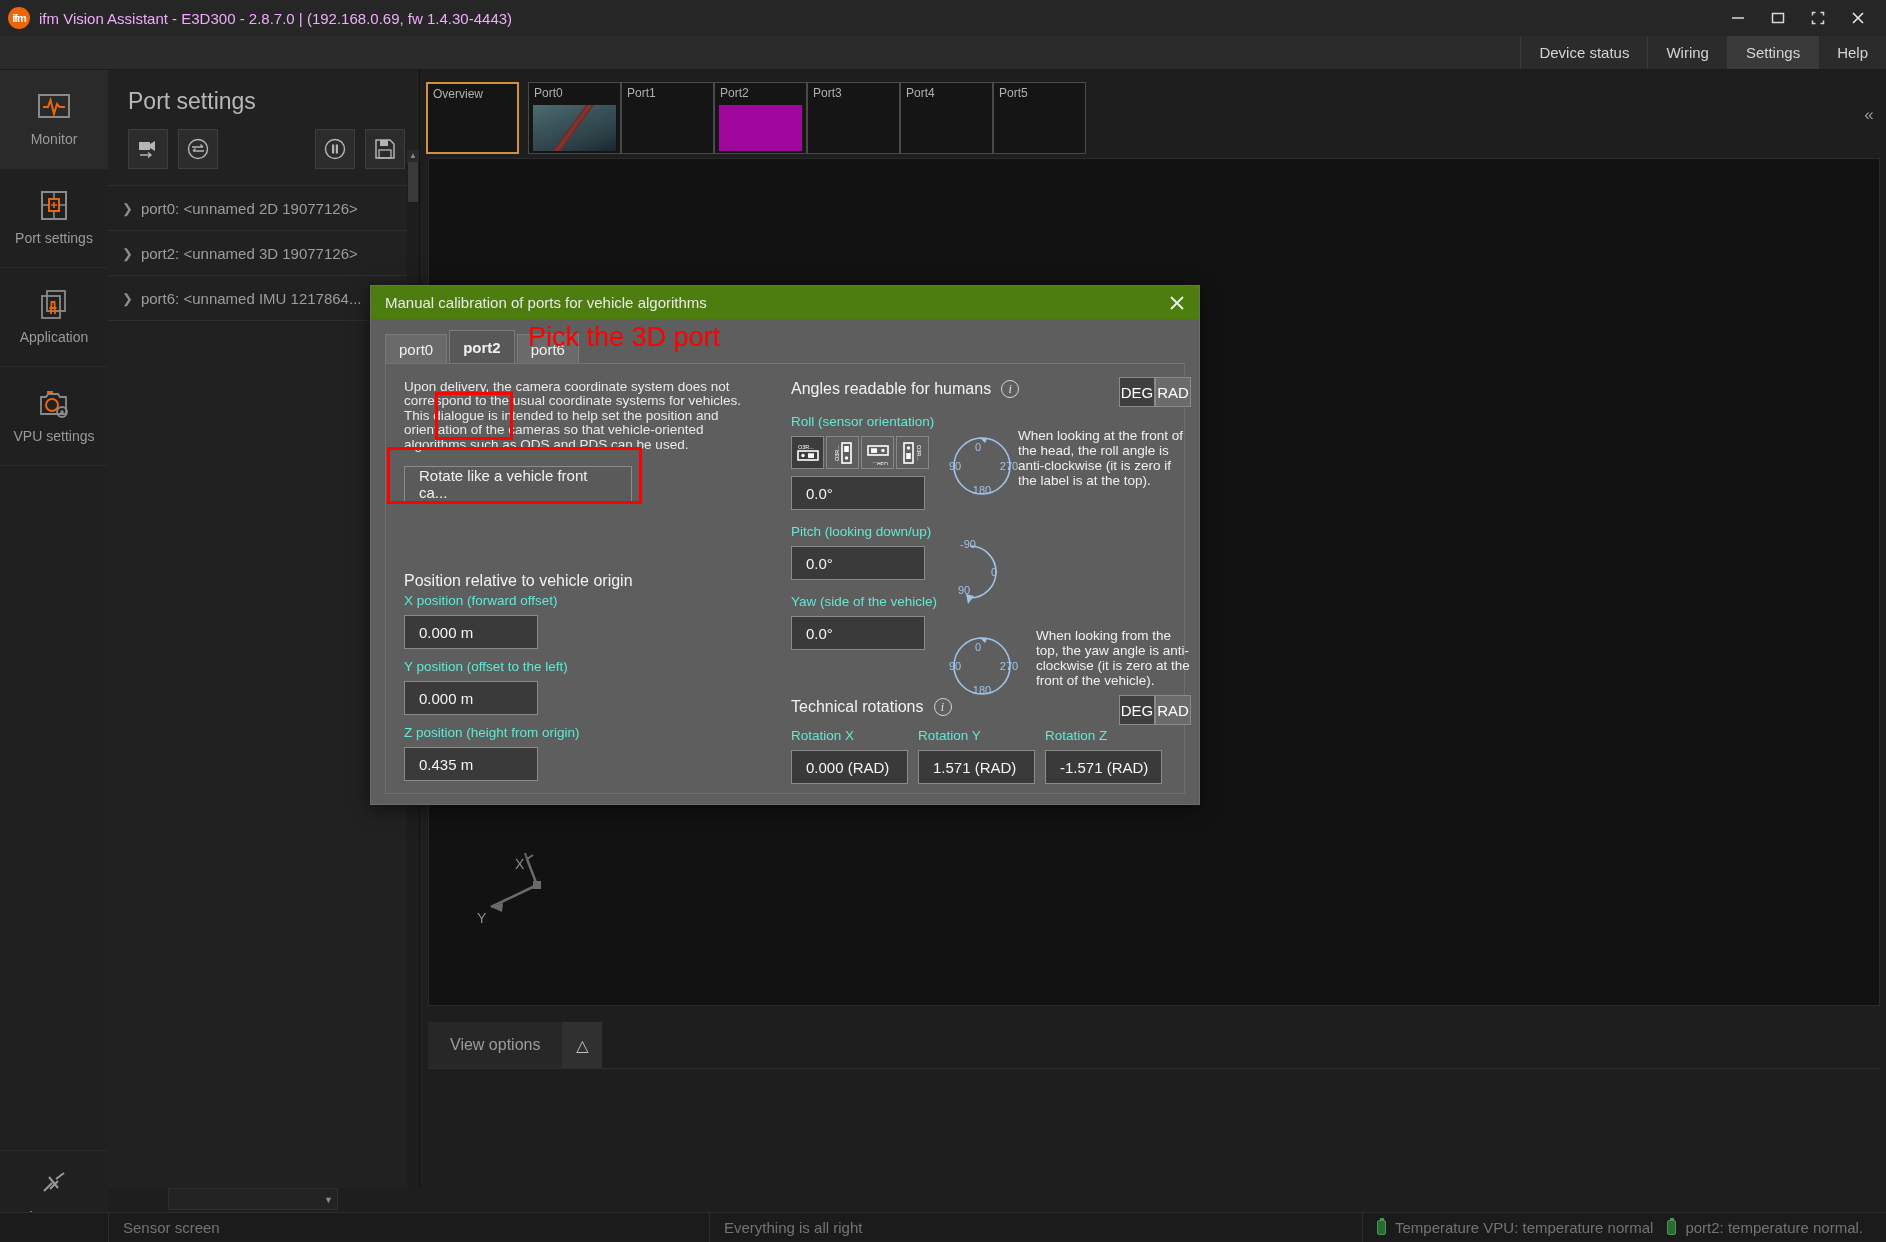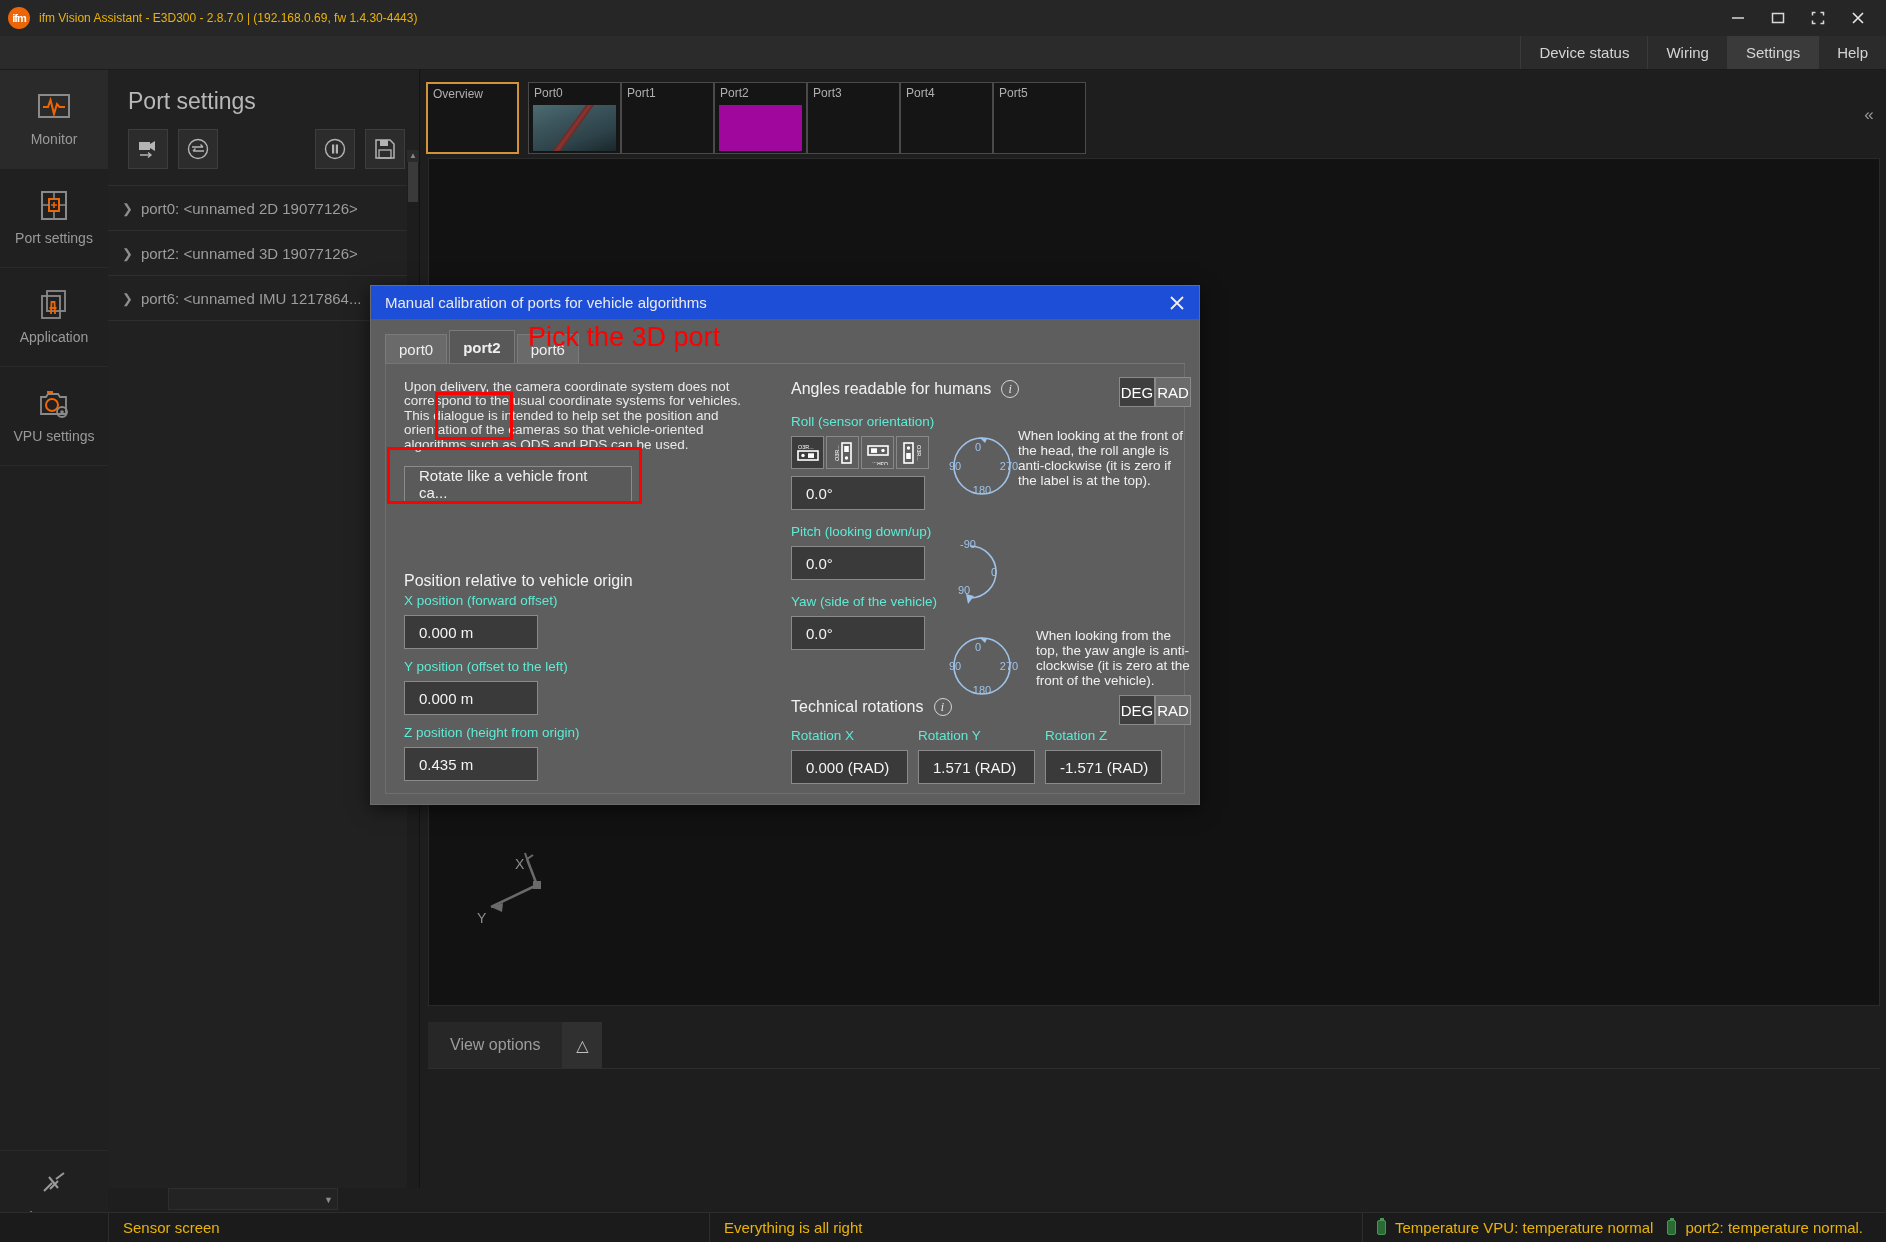--- a/index.html
+++ b/index.html
@@ -16,21 +16,21 @@
   .titlebar {
     position: absolute; left: 0; top: 0; width: 1886px; height: 36px;
     background: #262626; display: flex; align-items: center;
   }
   .app-icon {
     width: 22px; height: 22px; margin-left: 8px; margin-right: 9px;
     border-radius: 50%; background: #ec6608;
     display: flex; align-items: center; justify-content: center;
     font-size: 11px; color: #fff; font-weight: bold; letter-spacing: -1px;
   }
-  .title-text { font-size: 12px; color: #eab308; white-space: nowrap; }
+  .title-text { font-size: 15px; color: #f0abfc; white-space: nowrap; }
   .win-btns { position: absolute; right: 8px; top: 0; height: 36px; display: flex; align-items: center; }
   .win-btn {
     width: 40px; height: 36px; display: flex; align-items: center; justify-content: center;
     color: #d8d8d8;
   }
   .win-btn svg { display: block; }
 
   
   .menubar {
     position: absolute; left: 0; top: 36px; width: 1886px; height: 34px;
@@ -151,21 +151,21 @@
 
   .collapse-arrow {
     position: absolute; right: 6px; top: 100px; width: 22px; height: 30px;
     color: #9a9a9a; font-size: 17px; display: flex; align-items: center; justify-content: center;
   }
 
   
   .statusbar {
     position: absolute; left: 0; bottom: 0; width: 1886px; height: 30px;
     background: #1b1b1b; border-top: 1px solid #2d2d2d;
-    display: flex; align-items: center; font-size: 15px; color: #eab308;
+    display: flex; align-items: center; font-size: 15px; color: #737373;
   }
   .status-cell { height: 30px; display: flex; align-items: center; padding-left: 14px; }
   .sb-sep { width: 1px; height: 30px; background: #2d2d2d; }
   .batt { width: 9px; height: 15px; background: #2a6b34; border: 1px solid #4a9457; border-radius: 2px; margin-right: 9px; position: relative; }
   .batt::before { content:""; position:absolute; left:2px; top:-3px; width:4px; height:2px; background:#4a9457; }
   .combo-strip {
     position: absolute; left: 108px; bottom: 30px; width: 600px; height: 24px; background: #1e1e1e;
   }
   .combo-box {
     position: absolute; left: 60px; top: 0; width: 170px; height: 22px;
@@ -173,21 +173,21 @@
   }
   .combo-box .cb-arrow { position: absolute; right: 4px; top: 6px; color: #8d8d8d; font-size: 9px; }
 
   
   .dialog {
     position: absolute; left: 370px; top: 285px; width: 830px; height: 520px;
     background: #5e5e5e; border: 1px solid #6c6c6c;
     box-shadow: 0 4px 18px rgba(0,0,0,0.55);
   }
   .dlg-title {
-    height: 33px; background: #1d4ed8; display: flex; align-items: center;
+    height: 33px; background: #4d7c0f; display: flex; align-items: center;
     padding-left: 14px; font-size: 15px; color: #eaeaea;
   }
   .dlg-close {
     position: absolute; right: 10px; top: 5px; width: 24px; height: 24px;
     display: flex; align-items: center; justify-content: center; color: #f0f0f0; font-size: 19px;
   }
   .dlg-body { position: absolute; left: 14px; top: 45px; right: 14px; bottom: 10px; background: #5e5e5e; }
 
   .tabs { display: flex; align-items: flex-end; height: 33px; border-bottom: 1px solid #757575; }
   .tab {

